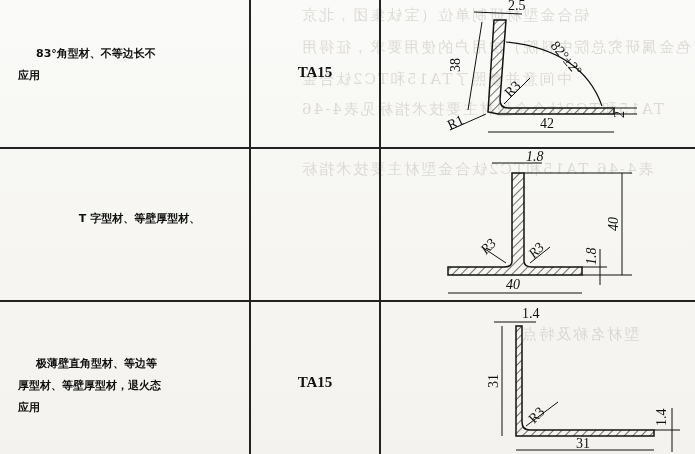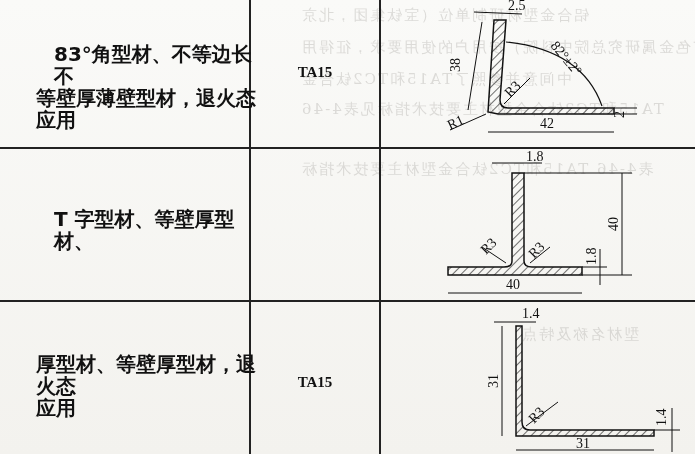--- a/index.html
+++ b/index.html
@@ -4,21 +4,21 @@
 <style>
   html,body{margin:0;padding:0;}
   body{width:695px;height:454px;overflow:hidden;background:#f7f6f3;position:relative;
        font-family:"DejaVu Serif","Liberation Serif",serif;color:#1a1a1a;}
   .page{position:absolute;left:0;top:0;width:695px;height:454px;
         background:linear-gradient(180deg,#fafaf8 0%,#f3f2ee 100%);}
   .ghost{position:absolute;color:#b9b7b3;opacity:.45;font-size:15px;letter-spacing:2px;
          transform:scaleX(-1);white-space:nowrap;}
   .hline{position:absolute;left:0;width:695px;height:2px;background:#222;}
   .vline{position:absolute;top:0;width:2px;height:454px;background:#222;}
-  .desc{position:absolute;left:36px;width:225px;font-size:20px;font-weight:bold;
+  .desc{position:absolute;left:18px;width:225px;font-size:11px;font-weight:bold;
         line-height:22px;color:#111;font-family:"DejaVu Sans","Liberation Sans",sans-serif;}
   .desc .indent{padding-left:18px;}
   .grade{position:absolute;left:252px;width:126px;text-align:center;font-size:15px;
          font-weight:bold;color:#111;font-family:"Liberation Serif","DejaVu Serif",serif;}
   .drawing{position:absolute;left:382px;width:313px;}
   svg text{font-family:"Liberation Serif","DejaVu Serif",serif;font-size:14px;fill:#111;}
 </style>
 </head>
 <body>
 
@@ -31,21 +31,20 @@
   <div class="ghost" style="left:300px;top:160px;">表4-46 TA15和TC2钛合金型材主要技术指标</div>
   <div class="ghost" style="left:520px;top:325px;">型材名称及特点</div>
 
   <div class="hline" style="top:147px;"></div>
   <div class="hline" style="top:300px;"></div>
   <div class="vline" style="left:249px;"></div>
   <div class="vline" style="left:379px;"></div>
 
   <div class="desc" style="top:43px;">
     <div class="indent">83°角型材、不等边长不</div>
-    <div>等壁厚薄壁型材，退火态</div>
     <div>应用</div>
   </div>
   <div class="grade" style="top:64px;">TA15</div>
   <div class="drawing" style="top:0;height:146px;">
     <svg width="313" height="146" viewBox="0 0 313 146">
       <defs>
         <pattern id="hatch" width="6" height="6" patternUnits="userSpaceOnUse" patternTransform="rotate(45)">
           <line x1="0" y1="0" x2="0" y2="6" stroke="#111" stroke-width="1.2"></line>
         </pattern>
       </defs>
@@ -69,24 +68,24 @@
 
       <line x1="106" y1="132" x2="232" y2="132" stroke="#111"></line>
       <text x="158" y="128">42</text>
 
       <line x1="232" y1="108" x2="255" y2="108" stroke="#111"></line>
       <line x1="232" y1="114" x2="255" y2="114" stroke="#111"></line>
       <text transform="translate(242,118) rotate(-90)">2</text>
     </svg>
   </div>
 
-  <div class="desc" style="top:208px;">
+  <div class="desc" style="top:208px;text-align:center;">
     <div class="indent">T 字型材、等壁厚型材、</div>
   </div>
-  <div class="drawing" style="top:149px;height:150px;">
+  <div class="drawing" style="top:149px;height:150px;font-style:italic;">
     <svg width="313" height="150" viewBox="0 0 313 150">
       <path d="M130,24 L142,24 L142,112 Q142,118 150,118 L200,118 L200,126 L66,126 L66,118 L122,118 Q130,118 130,112 Z" fill="url(#hatch)" stroke="#111" stroke-width="1.5"></path>
       <line x1="110" y1="14" x2="160" y2="14" stroke="#111"></line>
       <text x="144" y="12">1.8</text>
       <line x1="142" y1="24" x2="250" y2="24" stroke="#111"></line>
       <line x1="200" y1="126" x2="250" y2="126" stroke="#111"></line>
       <line x1="240" y1="24" x2="240" y2="126" stroke="#111"></line>
       <text transform="translate(236,82) rotate(-90)">40</text>
       <line x1="100" y1="98" x2="124" y2="114" stroke="#111"></line>
       <text transform="translate(104,106) rotate(-45)">R3</text>
@@ -94,20 +93,21 @@
       <text transform="translate(152,110) rotate(-45)">R3</text>
       <line x1="200" y1="118" x2="225" y2="118" stroke="#111"></line>
       <line x1="218" y1="100" x2="218" y2="136" stroke="#111"></line>
       <text transform="translate(214,116) rotate(-90)">1.8</text>
       <line x1="66" y1="144" x2="200" y2="144" stroke="#111"></line>
       <text x="124" y="140">40</text>
     </svg>
   </div>
 
   <div class="desc" style="top:353px;">
+    <div class="indent">极薄壁直角型材、等边等</div>
     <div>厚型材、等壁厚型材，退火态</div>
     <div>应用</div>
   </div>
   <div class="grade" style="top:374px;">TA15</div>
   <div class="drawing" style="top:302px;height:152px;padding-left:36px;">
     <svg width="313" height="152" viewBox="0 0 313 152">
       <path d="M98,24 L104,24 L104,120 Q104,128 112,128 L236,128 L236,134 L98,134 Z" fill="url(#hatch)" stroke="#111" stroke-width="1.5"></path>
       <line x1="76" y1="20" x2="118" y2="20" stroke="#111"></line>
       <text x="104" y="16">1.4</text>
       <line x1="84" y1="24" x2="84" y2="134" stroke="#111"></line>

